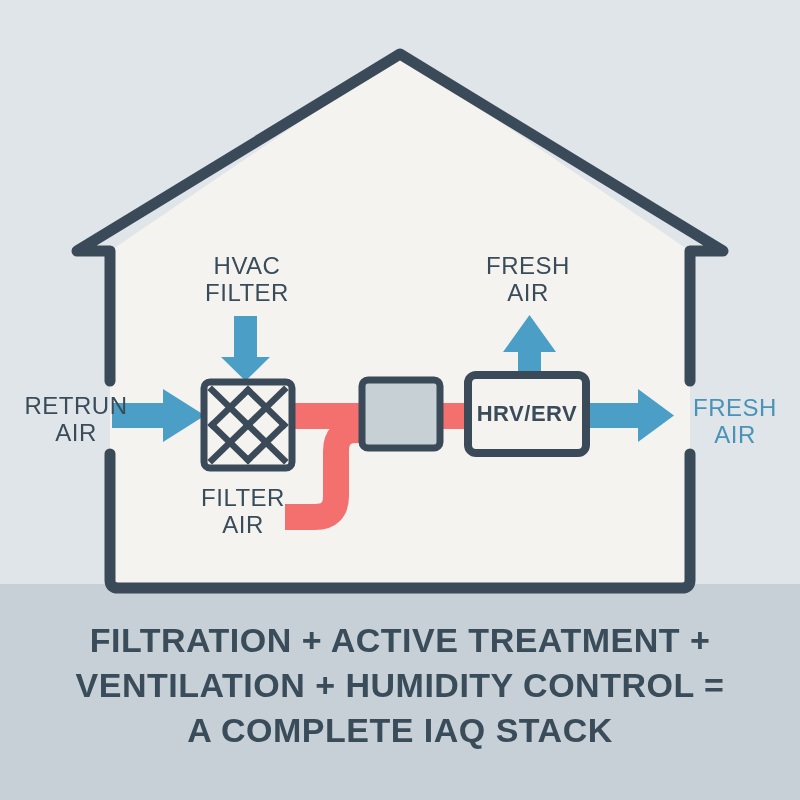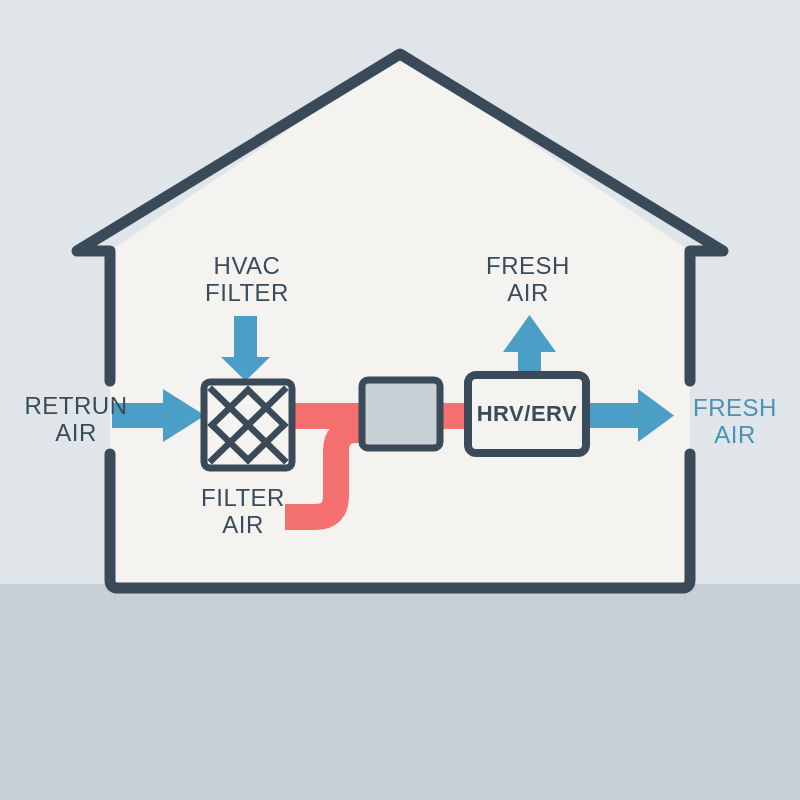--- a/index.html
+++ b/index.html
@@ -116,14 +116,17 @@
 AIR</div>
 
   <div class="label hresh-label">FILTER
 AIR</div>
 
   <div class="label label-teal fresh-right-label">FRESH
 AIR</div>
 
   <div class="hrv-text">HRV/ERV</div>
 
+  <div class="caption">FILTRATION + ACTIVE TREATMENT +
+VENTILATION + HUMIDITY CONTROL =
+A COMPLETE IAQ STACK</div>
 
 </div>
 
 </body></html>

